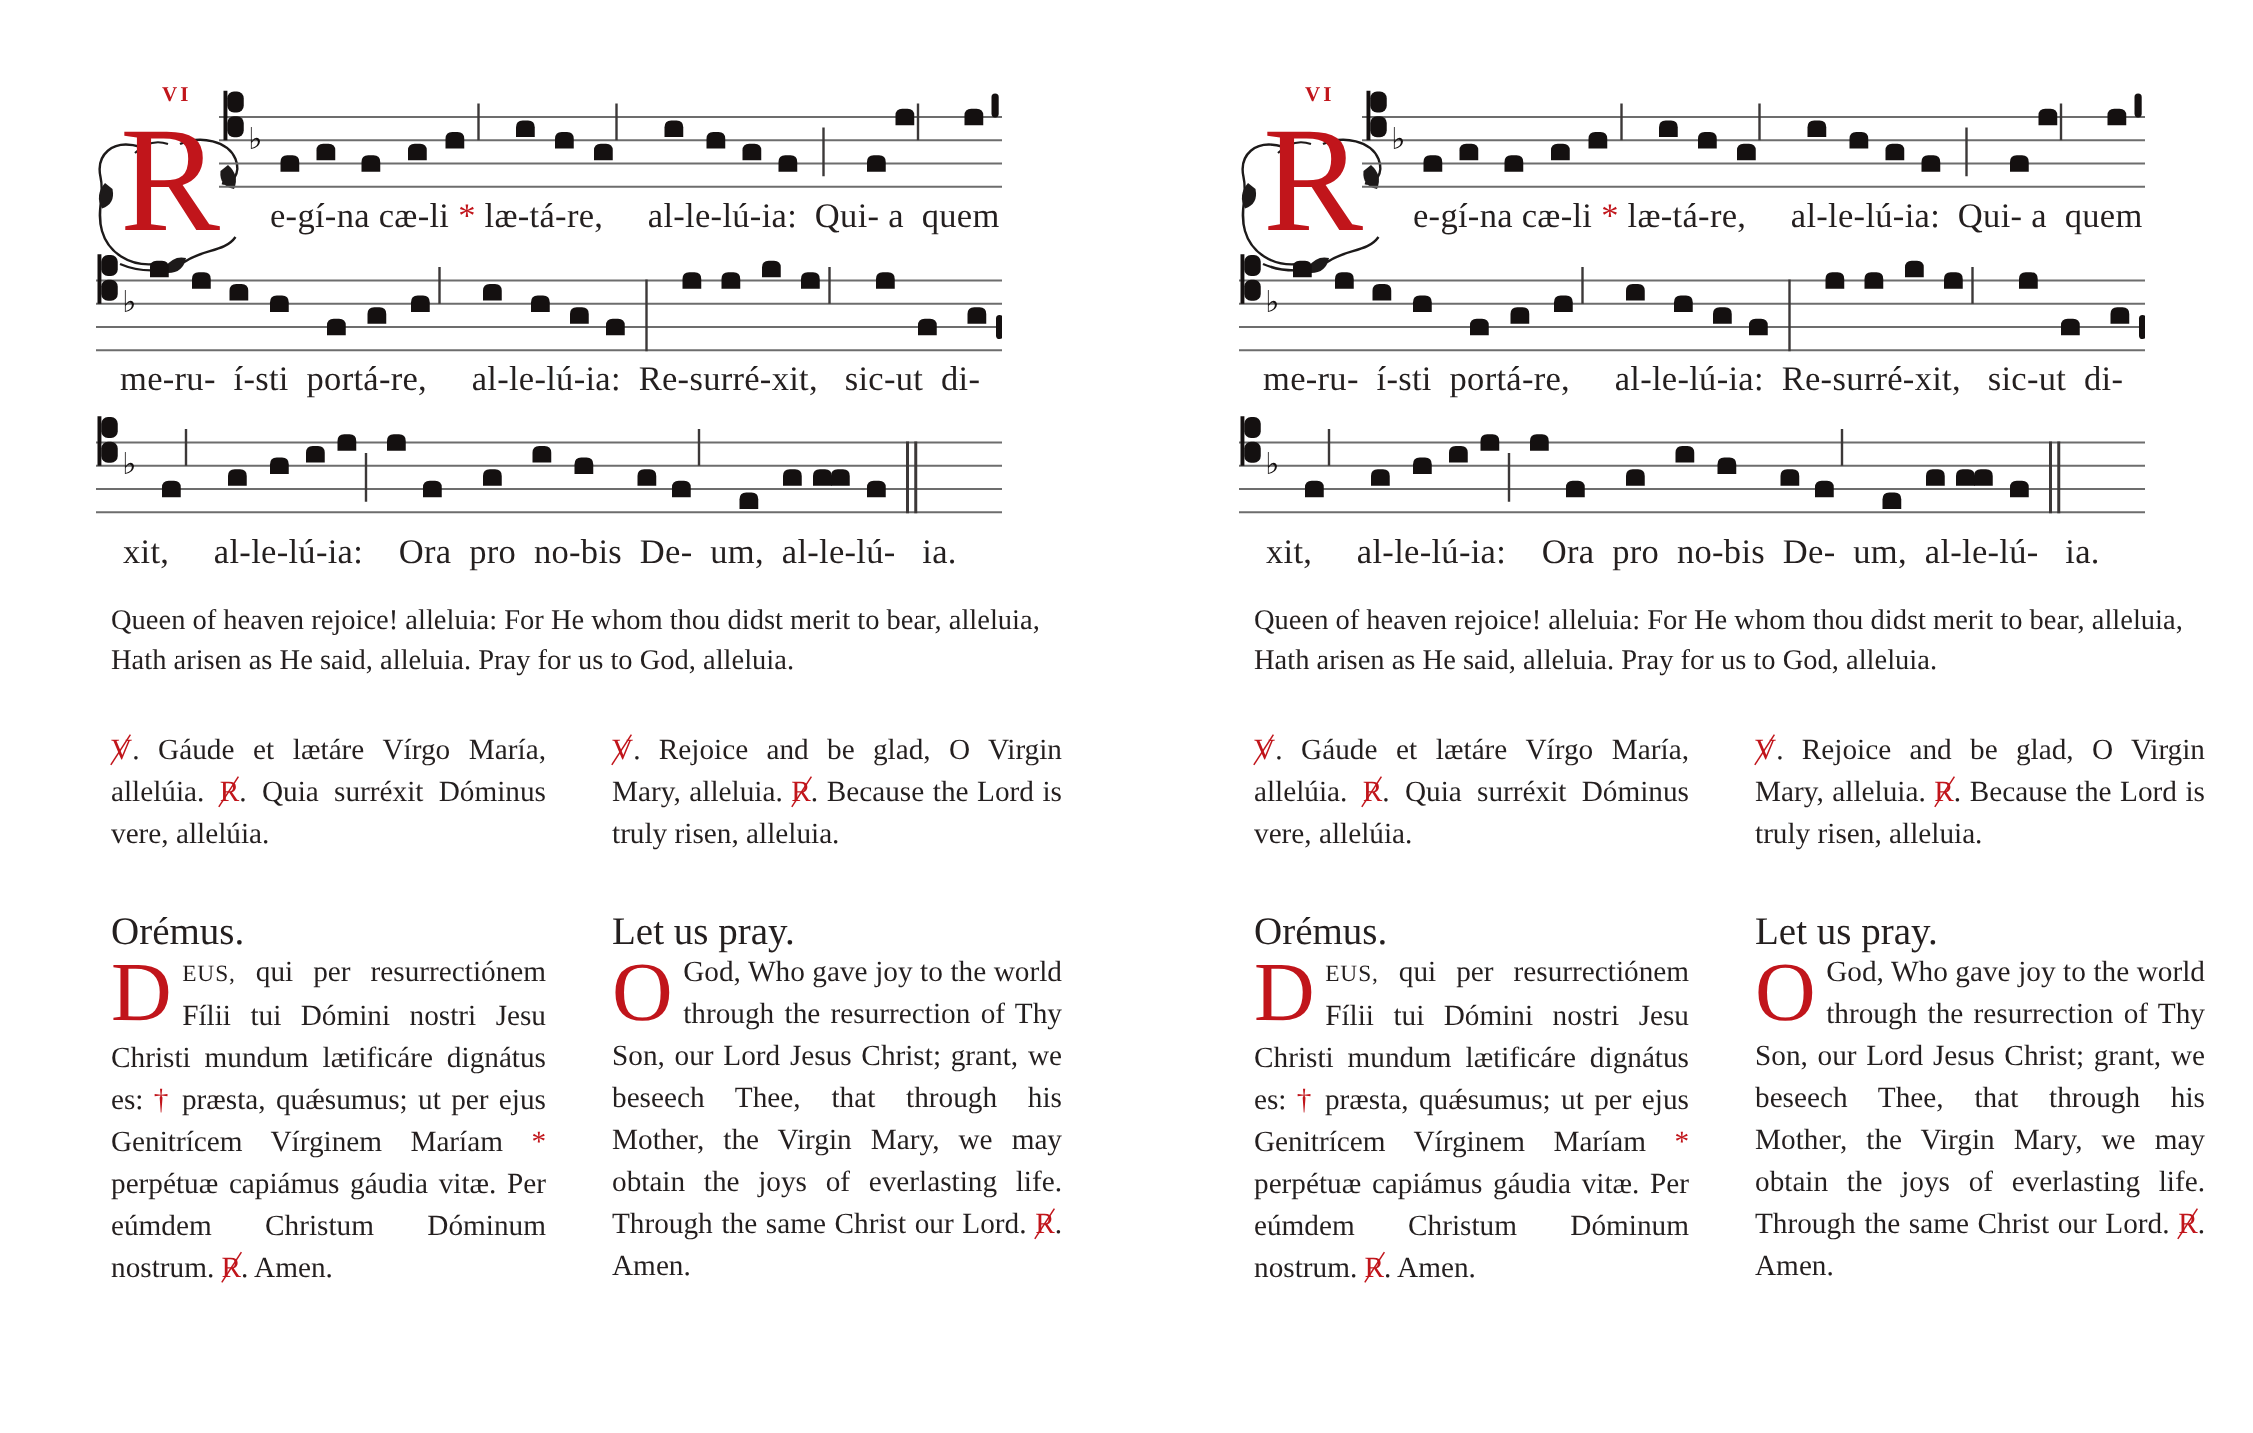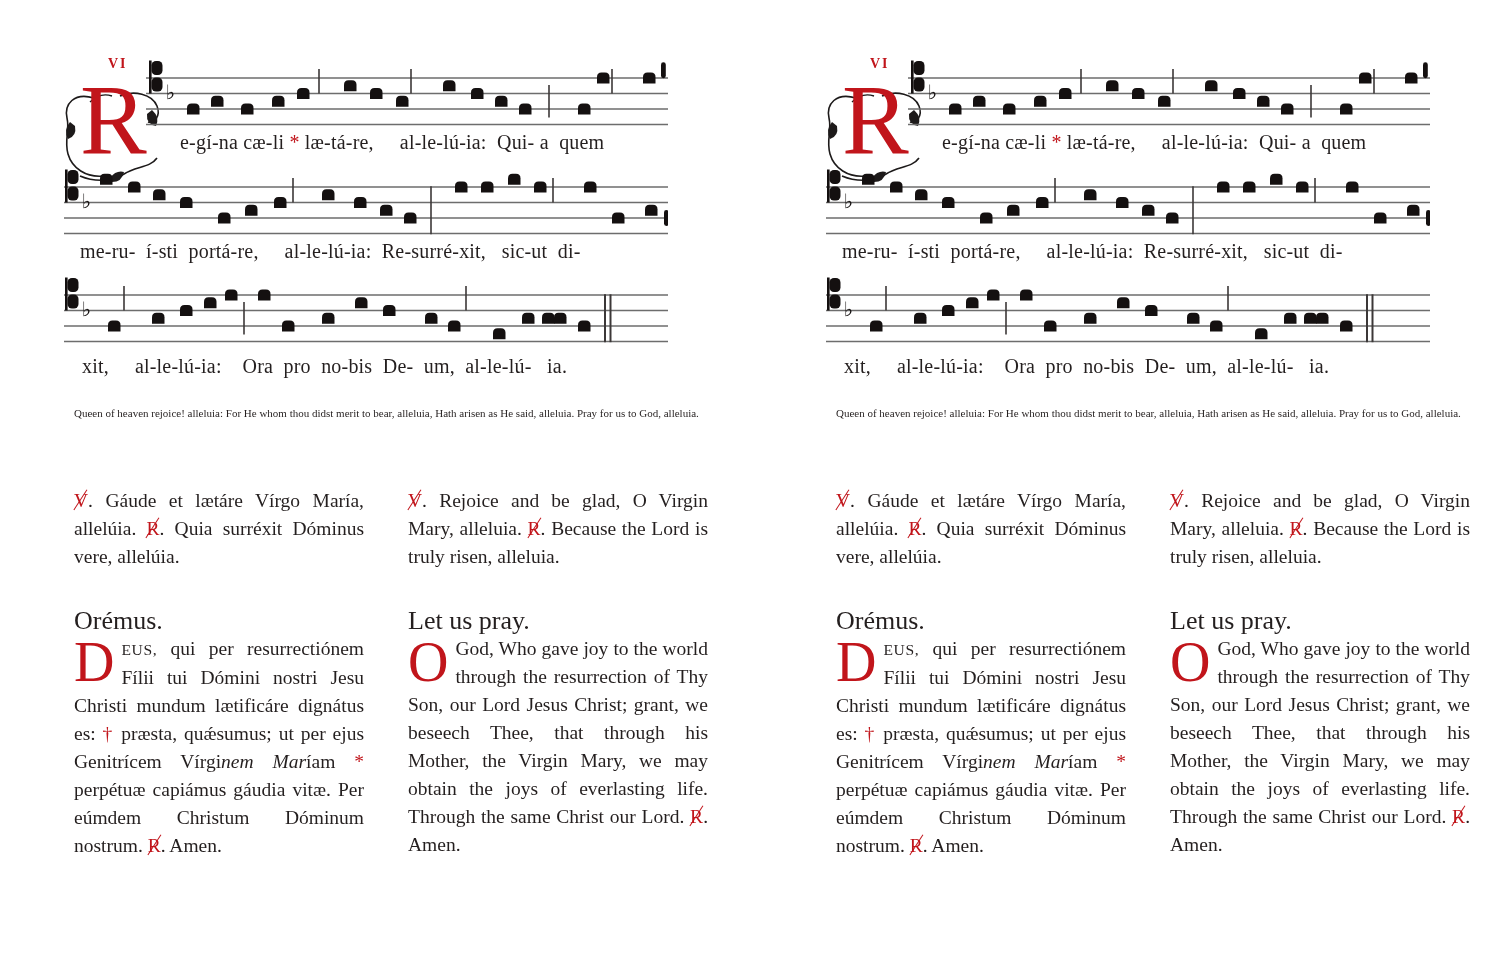--- a/index.html
+++ b/index.html
@@ -23,40 +23,40 @@
   .ornament{position:absolute;left:0;top:88px;}
   .initial{position:absolute;left:20px;top:70px;font-size:100px;line-height:1;
            color:var(--red);}
 
   
   .staff{position:absolute;left:0;width:608px;height:100px;}
   .staff svg{display:block;}
   .s1{top:48px;}
   .s2{top:157px;}
   .s3{top:265px;}
-  .lyric{position:absolute;font-size:20px;white-space:pre;letter-spacing:0.2px;}
+  .lyric{position:absolute;font-size:23px;white-space:pre;letter-spacing:0.2px;}
   .l1{left:120px;top:131px;}
   .l2{left:20px;top:240px;}
   .l3{left:22px;top:355px;}
 
   .trans{position:absolute;left:14px;top:400px;width:638px;margin:0;
-         font-size:11px;line-height:27px;}
+         font-size:19px;line-height:27px;}
 
   .cols{position:absolute;left:14px;display:flex;gap:44px;}
   .vcols{top:487px;}
   .pcols{top:607px;}
   .col{width:290px;margin:0;}
   .cols .col:last-child{width:300px;}
   .vcol,.prayer{font-size:19.5px;line-height:28px;text-align:justify;margin:0;}
   .oremus{font-size:26px;line-height:28px;margin:0;}
   .dropcap{float:left;color:var(--red);font-size:56px;line-height:46px;
            margin:4px 7px 0 0;}
 
   .red{color:var(--red);}
-  .it{font-style:italic;}
+  .it{}
   .sc{font-size:0.8em;letter-spacing:0.6px;}
 
   
   .vr{position:relative;display:inline-block;color:var(--red);}
   .vr::after{content:"";position:absolute;left:46%;top:4%;width:1.4px;height:84%;
              background:currentColor;transform:rotate(33deg);}
 </style>
 </head>
 <body>
 

